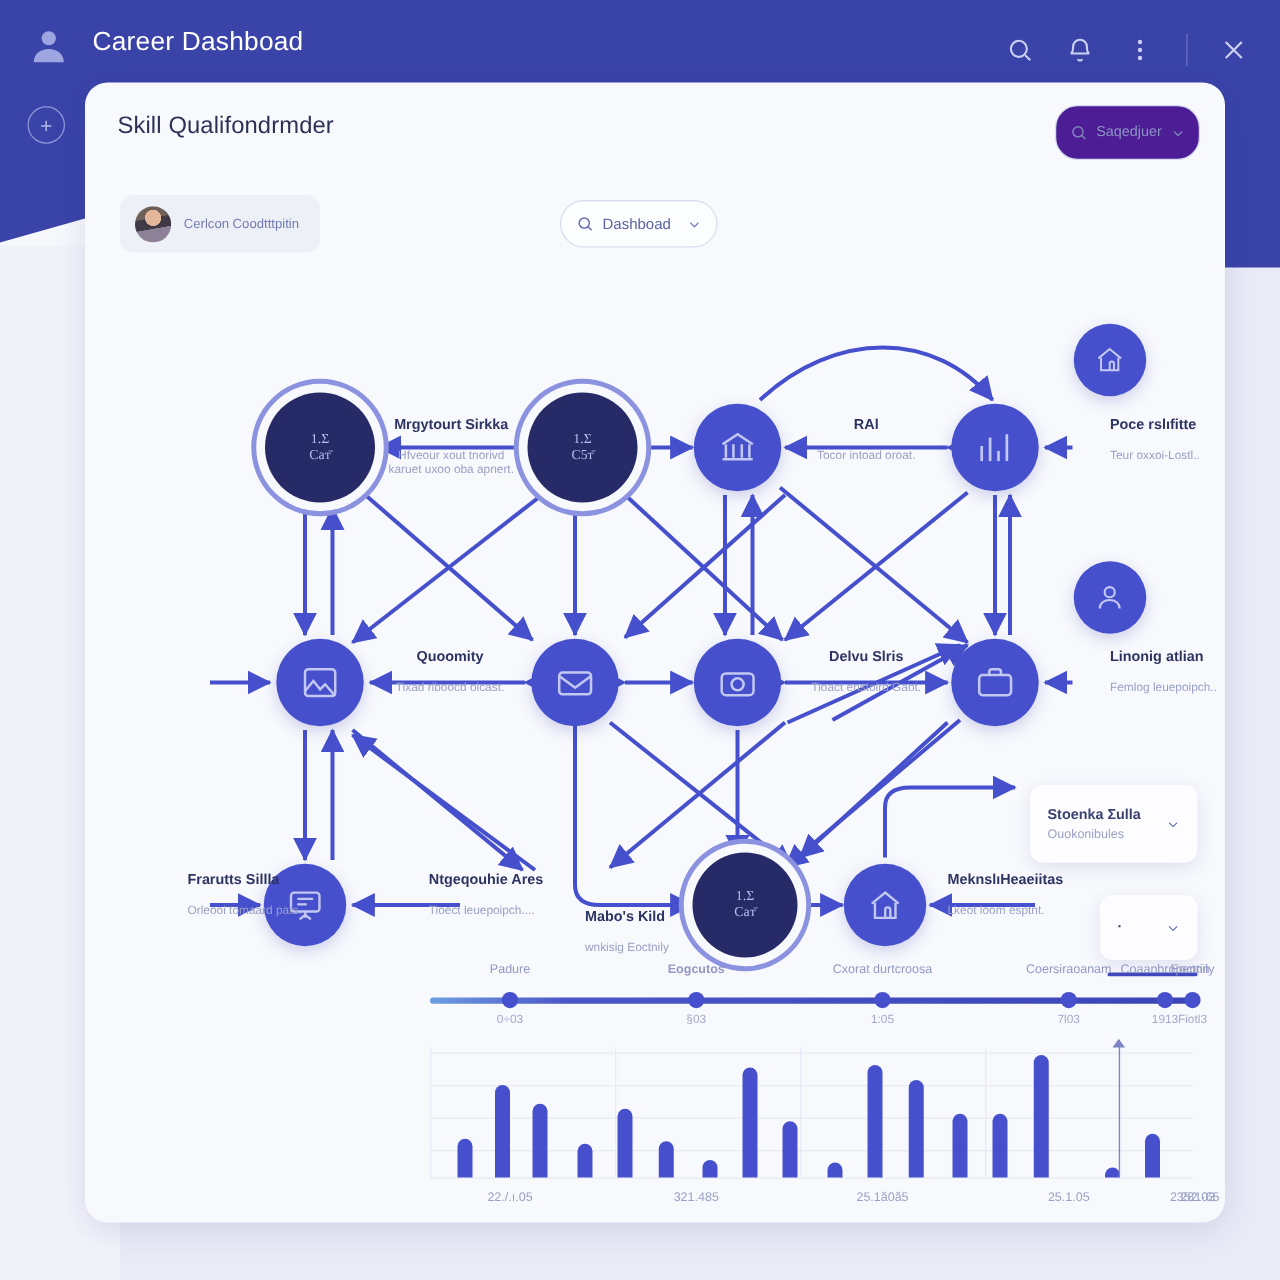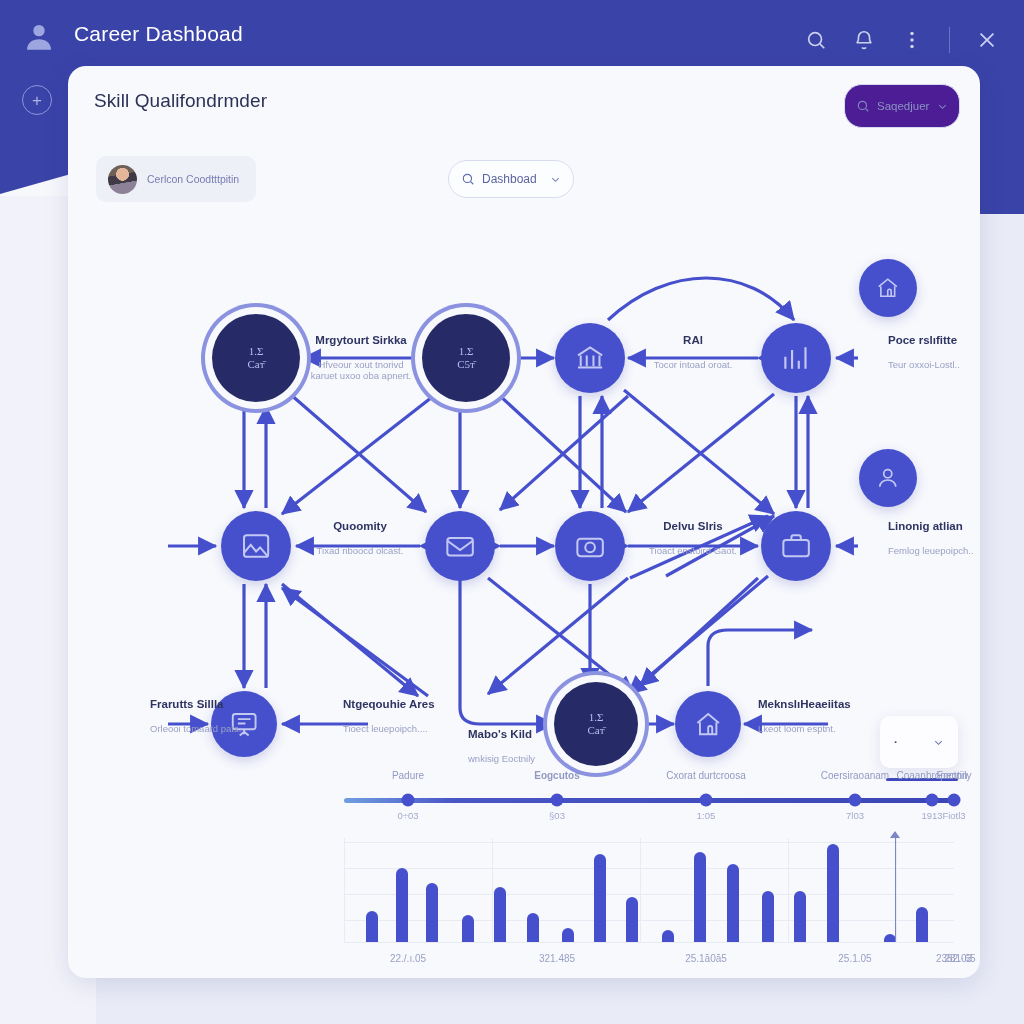--- a/index.html
+++ b/index.html
@@ -434,20 +434,31 @@
           <div class="t">Ntgeqouhie Ares</div>
           <div class="s">Tioect leuepoipch....</div>
         </div>
         <div class="elabel left" style="left: 400px; top: 512px;">
           <div class="t">Mabo's Kild</div>
           <div class="s">wnkisig Eoctnily</div>
         </div>
         <div class="elabel left" style="left: 690px; top: 482px;">
           <div class="t">MeknslıHeaeiitas</div>
           <div class="s">Lkeot loom esptnt.</div>
+        </div>
+        <div class="dd-card" style="left: 756px; top: 412px; width: 134px; height: 62px;">
+          <div class="lines">
+            <div class="l1">Stoenka Ʃulla</div>
+            <div class="l2">Ouokonibules</div>
+          </div>
+          <span class="chev">
+            <svg viewBox="0 0 24 24" fill="none" stroke="#6b73b5" stroke-width="2.2">
+              <path d="M5 9l7 7 7-7"></path>
+            </svg>
+          </span>
         </div>
         <div class="dd-card" style="left: 812px; top: 500px; width: 78px; height: 52px;">
           <div class="lines">
             <div class="l1">·</div>
           </div>
           <span class="chev">
             <svg viewBox="0 0 24 24" fill="none" stroke="#6b73b5" stroke-width="2.2">
               <path d="M5 9l7 7 7-7"></path>
             </svg>
           </span>

